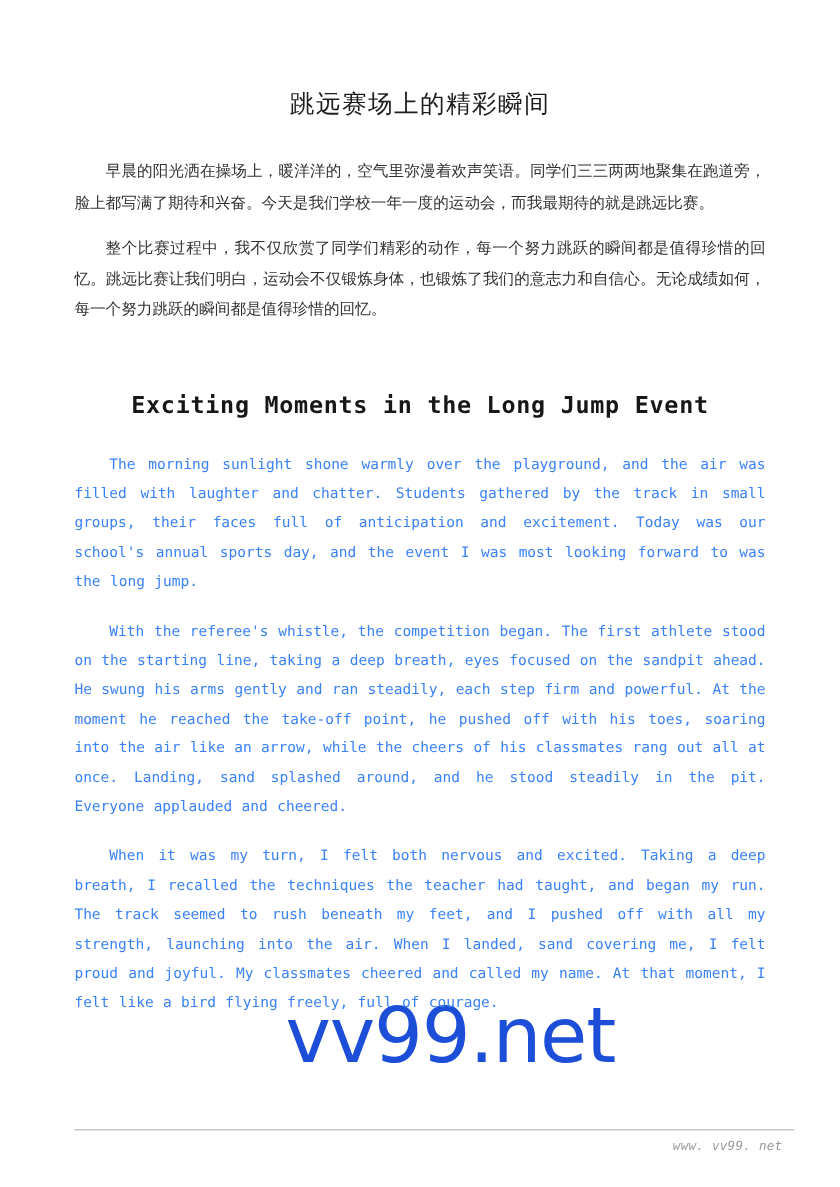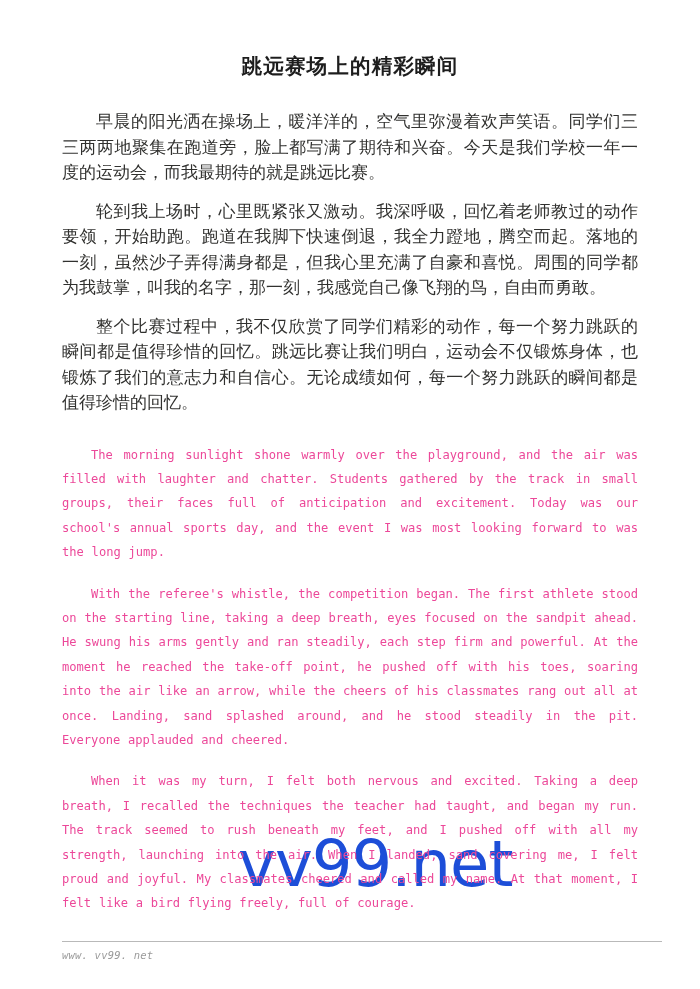--- a/index.html
+++ b/index.html
@@ -46,36 +46,36 @@
 
   .content {
     position: relative;
     z-index: 2;
     padding: 0 62px;
   }
 
   
   .cn-title {
     margin: 0;
-    padding-top: 52px;
+    padding-top: 72px;
     text-align: center;
     font-family: "DejaVu Serif", "Liberation Serif", serif;
-    font-weight: 700;
+    font-weight: 400;
     font-size: 20.5px;
     letter-spacing: 1.2px;
     color: #1d1d1d;
   }
 
   .cn-body {
     margin-top: 30px;
   }
   .cn-p {
     margin: 0 0 13px 0;
-    font-family: Liberation Mono, monospace;
-    font-size: 17px;
+    font-family: Liberation Serif, serif;
+    font-size: 13px;
     line-height: 25.5px;
     text-align: justify;
     text-justify: inter-ideograph;
     text-indent: 2em;
     color: #31312f;
   }
 
   
   .en-title {
     margin: 0;
@@ -91,40 +91,40 @@
   .en-body {
     margin-top: 26px;
   }
   .en-p {
     margin: 0 0 17px 0;
     font-family: "DejaVu Sans Mono", "Liberation Mono", monospace;
     font-size: 12.1px;
     line-height: 24.4px;
     text-align: justify;
     text-indent: 2.4em;
-    color: #ec4899;
+    color: #3b82f6;
     word-spacing: 0.5px;
   }
 
   
   .footer {
     position: absolute;
     left: 62px;
     right: 38px;
     bottom: 28px;
     z-index: 3;
   }
   .footer-rule {
     height: 1px;
     background: #b9b9b9;
     width: 100%;
   }
   .footer-url {
     margin-top: 7px;
-    text-align: left;
+    text-align: right;
     padding-right: 10px;
     font-family: "DejaVu Sans Mono", "Liberation Mono", monospace;
     font-style: italic;
     font-size: 10.5px;
     color: #9a9a9a;
     letter-spacing: 0.2px;
   }
 </style>
 </head>
 <body>
@@ -132,24 +132,24 @@
 <div class="page">
 
   <div class="watermark">vv99.net</div>
 
   <div class="content">
 
     <h1 class="cn-title">跳远赛场上的精彩瞬间</h1>
 
     <div class="cn-body">
       <p class="cn-p">早晨的阳光洒在操场上，暖洋洋的，空气里弥漫着欢声笑语。同学们三三两两地聚集在跑道旁，脸上都写满了期待和兴奋。今天是我们学校一年一度的运动会，而我最期待的就是跳远比赛。</p>
-      <p class="cn-p">轮到我上场时，心里既紧张又激动。我深呼吸，回忆着老师教过的动作要领，开始助跑。跑道在我脚下快速倒退，我全力蹬地，腾空而起。落地的一刻，虽然沙子弄得满身都是，但我心里充满了自豪和喜悦。周围的同学都为我鼓掌，叫我的名字，那一刻，我感觉自己像飞翔的鸟，自由而勇敢。</p>
       <p class="cn-p">整个比赛过程中，我不仅欣赏了同学们精彩的动作，每一个努力跳跃的瞬间都是值得珍惜的回忆。跳远比赛让我们明白，运动会不仅锻炼身体，也锻炼了我们的意志力和自信心。无论成绩如何，每一个努力跳跃的瞬间都是值得珍惜的回忆。</p>
     </div>
 
+    <h2 class="en-title">Exciting Moments in the Long Jump Event</h2>
 
     <div class="en-body">
       <p class="en-p">The morning sunlight shone warmly over the playground, and the air was filled with laughter and chatter. Students gathered by the track in small groups, their faces full of anticipation and excitement. Today was our school's annual sports day, and the event I was most looking forward to was the long jump.</p>
       <p class="en-p">With the referee's whistle, the competition began. The first athlete stood on the starting line, taking a deep breath, eyes focused on the sandpit ahead. He swung his arms gently and ran steadily, each step firm and powerful. At the moment he reached the take-off point, he pushed off with his toes, soaring into the air like an arrow, while the cheers of his classmates rang out all at once. Landing, sand splashed around, and he stood steadily in the pit. Everyone applauded and cheered.</p>
       <p class="en-p">When it was my turn, I felt both nervous and excited. Taking a deep breath, I recalled the techniques the teacher had taught, and began my run. The track seemed to rush beneath my feet, and I pushed off with all my strength, launching into the air. When I landed, sand covering me, I felt proud and joyful. My classmates cheered and called my name. At that moment, I felt like a bird flying freely, full of courage.</p>
     </div>
 
   </div>
 
   <div class="footer">

